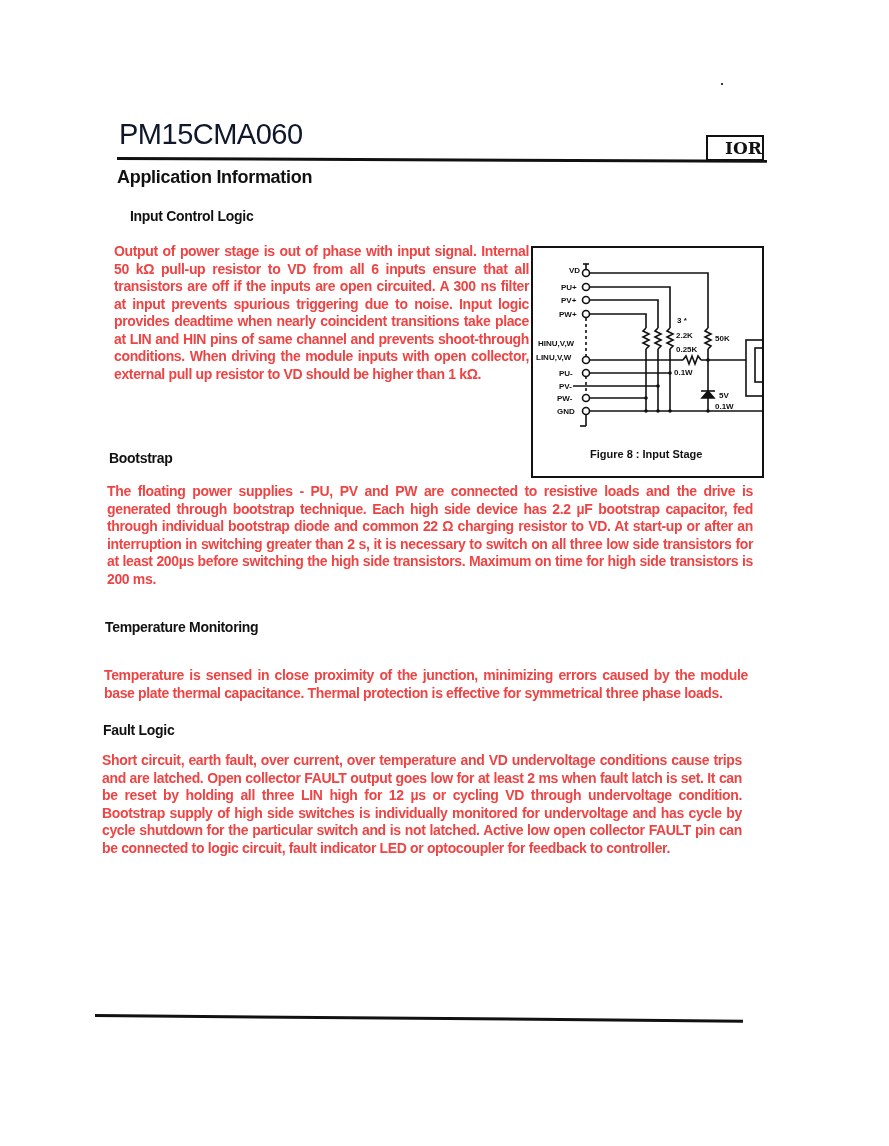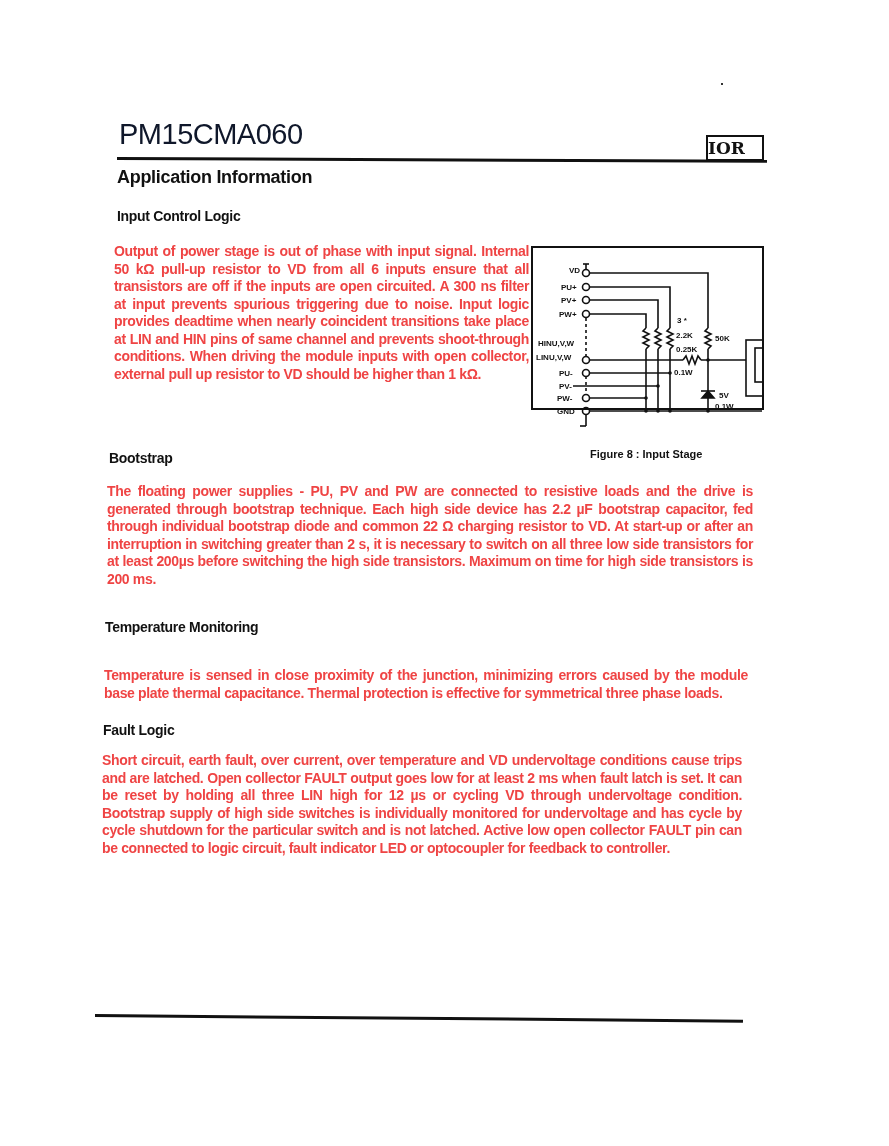--- a/index.html
+++ b/index.html
@@ -1,41 +1,41 @@
 <!DOCTYPE html>
 <html><head>
   <meta charset="utf-8">
   <style>
     html, body { margin: 0; padding: 0; background: #ffffff; }
     body { width: 889px; height: 1146px; position: relative; overflow: hidden; font-family: "Liberation Sans", sans-serif; color: #111; }
     .abs { position: absolute; }
     .title { left: 119px; top: 118px; font-size: 29px; font-weight: normal; letter-spacing: -0.5px; color: #0f172a; }
     .title-rule { left: 117px; top: 157px; width: 650px; height: 3px; background: #111; transform: rotate(0.25deg); transform-origin: left; }
-    .logo { left: 706px; top: 135px; width: 58px; height: 26px; border: 2px solid #111; box-sizing: border-box; font-family: "DejaVu Serif", serif; font-weight: bold; font-size: 17px; line-height: 22px; text-align: left; letter-spacing: 0px; }
+    .logo { left: 706px; top: 135px; width: 58px; height: 26px; border: 2px solid #111; box-sizing: border-box; font-family: "DejaVu Serif", serif; font-weight: bold; font-size: 17px; line-height: 22px; text-align: right; letter-spacing: 0px; }
     .h1 { left: 117px; top: 167px; font-size: 18px; font-weight: bold; letter-spacing: -0.3px; }
     .h2 { font-size: 14px; font-weight: bold; letter-spacing: -0.3px; }
     .para { font-size: 14px; font-weight: bold; line-height: 17.5px; letter-spacing: -0.35px; text-align: justify; color: #ef4444; }
-    .fig-box { left: 531px; top: 246px; width: 233px; height: 164px; border: 2px solid #111; box-sizing: border-box; }
+    .fig-box { left: 531px; top: 246px; width: 233px; height: 232px; border: 2px solid #111; box-sizing: border-box; }
     .fig-caption { left: 590px; top: 448px; font-size: 11px; font-weight: bold; }
     .bottom-rule { left: 95px; top: 1014px; width: 648px; height: 3px; background: #111; transform: rotate(0.5deg); transform-origin: left; }
     .speck { left: 721px; top: 83px; width: 2px; height: 2px; background: #333; }
     svg text { font-family: "Liberation Sans", sans-serif; font-weight: bold; }
   </style>
 </head>
 <body>
 
 <div class="abs speck"></div>
 
 <div class="abs title">PM15CMA060</div>
 <div class="abs title-rule"></div>
 <div class="abs logo">IOR</div>
 
 <div class="abs h1">Application Information</div>
 
-<div class="abs h2" style="left:117px; top:208px;">Input Control Logic</div>
+<div class="abs h2" style="left:130px; top:208px;">Input Control Logic</div>
 <div class="abs para" style="left:114px; top:243px; width:415px;">Output of power stage is out of phase with input signal. Internal 50 kΩ pull-up resistor to VD from all 6 inputs ensure that all transistors are off if the inputs are open circuited. A 300 ns filter at input prevents spurious triggering due to noise. Input logic provides deadtime when nearly coincident transitions take place at LIN and HIN pins of same channel and prevents shoot-through conditions. When driving the module inputs with open collector, external pull up resistor to VD should be higher than 1 kΩ.</div>
 
 <div class="abs fig-box">
   <svg width="229" height="192" viewBox="0 0 229 192">
     <g stroke="#111" stroke-width="1.6" fill="none">
 
       <line x1="50" y1="16" x2="56" y2="16"></line>
       <line x1="53" y1="16" x2="53" y2="21"></line>
 
       <circle cx="53" cy="25" r="3.5"></circle>

